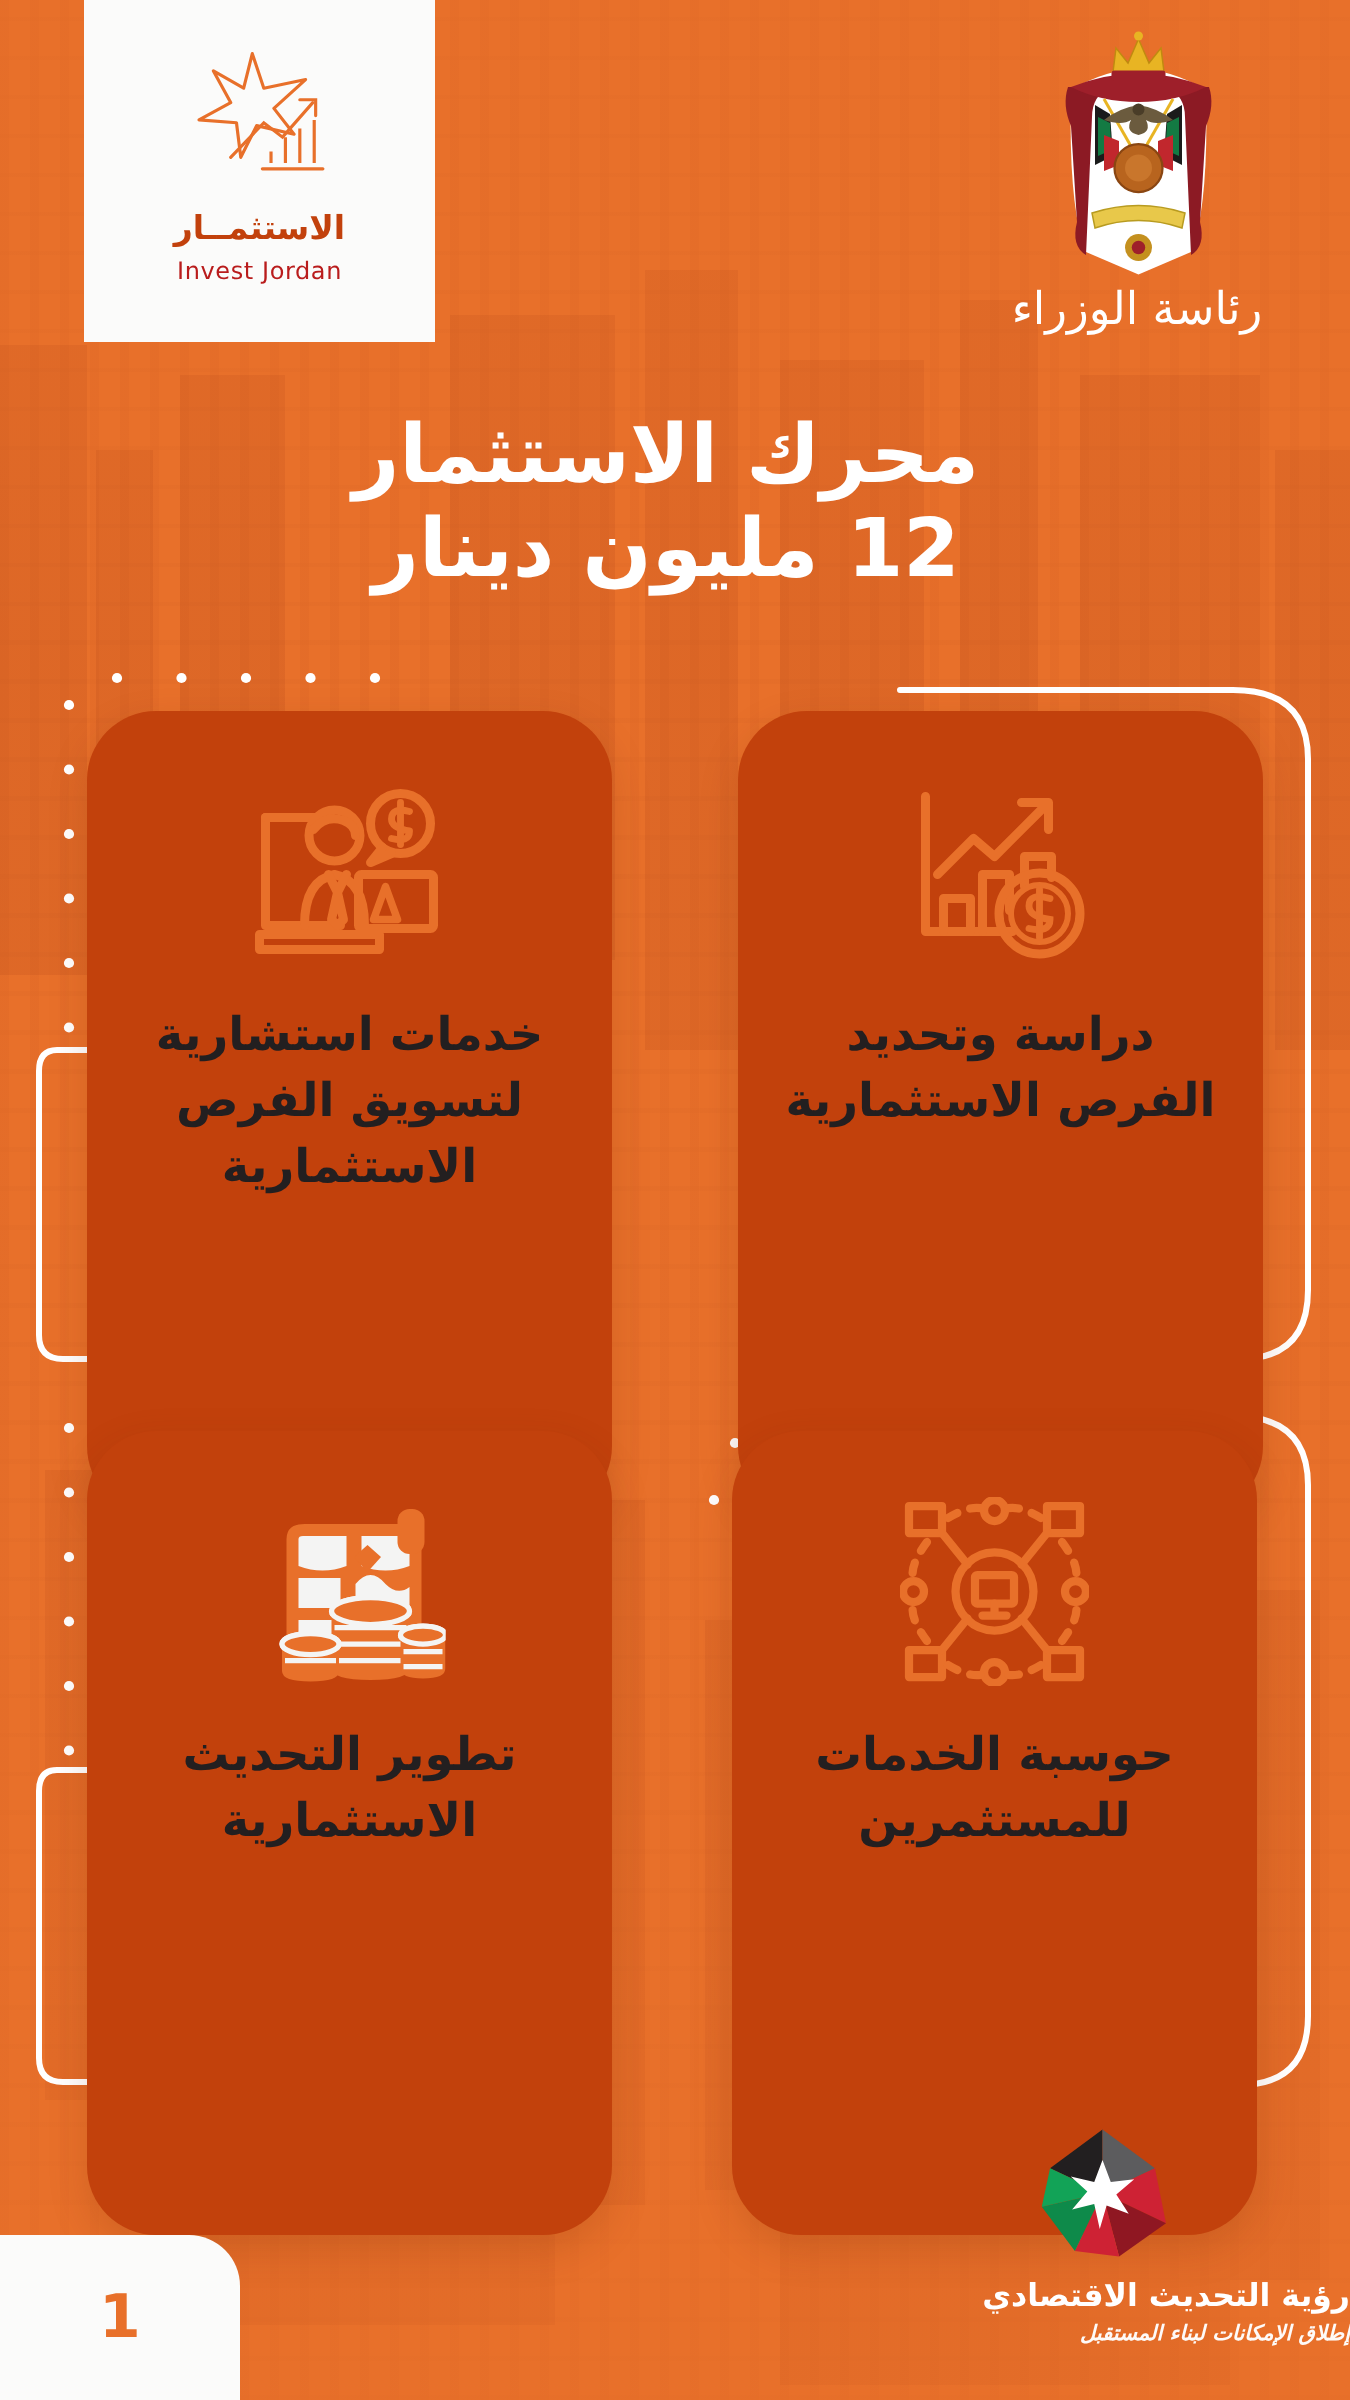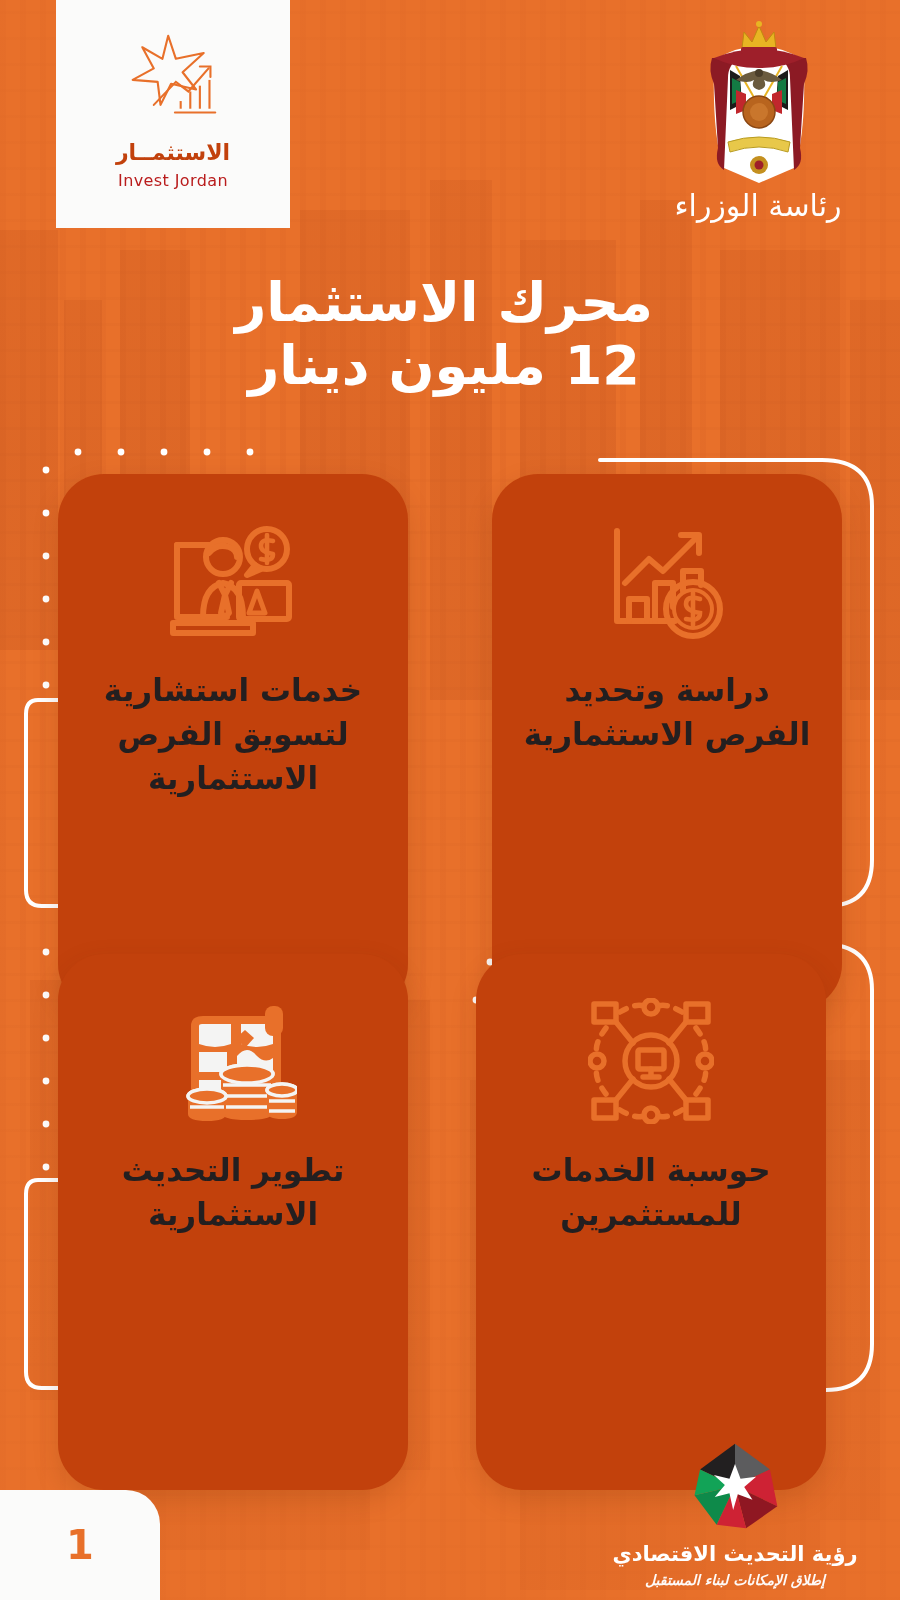--- a/index.html
+++ b/index.html
@@ -41,31 +41,31 @@
   
   .deco{position:absolute;inset:0;pointer-events:none;}
 
   
   .grid{position:absolute;top:474px;right:58px;left:58px;height:920px;}
   .card{position:absolute;width:350px;height:536px;background:#c2410c;border-radius:46px;
     box-shadow:0 10px 26px rgba(110,40,5,.18);
     display:flex;flex-direction:column;align-items:center;box-sizing:border-box;padding:42px 26px 20px;}
   .card.c0{right:0;top:0;}
   .card.c1{left:0;top:0;}
-  .card.c2{right:16px;top:480px;}
+  .card.c2{right:4px;top:480px;}
   .card.c3{left:0;top:480px;}
   .card-icon{height:130px;display:flex;align-items:center;justify-content:center;}
   .card-title{margin-top:22px;text-align:center;color:#231F20;font-weight:700;
     font-size:31px;line-height:1.42;}
 
   
   .page-badge{position:absolute;left:0;bottom:0;width:160px;height:110px;background:#FBFBFA;
     border-top-right-radius:34px;display:flex;align-items:center;justify-content:center;}
   .page-num{color:#E8702A;font-size:40px;font-weight:600;line-height:1;}
-  .vision{position:absolute;right:0;bottom:12px;width:330px;text-align:center;}
+  .vision{position:absolute;right:0;bottom:36px;width:330px;text-align:right;}
   .vision-logo{width:92px;height:92px;margin:0 auto;display:block;}
   .vision-t1{color:#fff;font-weight:700;font-size:21px;margin-top:10px;letter-spacing:.2px;}
   .vision-t2{color:#fff;font-weight:600;font-size:14px;margin-top:6px;opacity:.97;font-style:italic;}
 </style>
 </head>
 <body>
 
 <div id="stage">
 
   <div class="bg-base"></div>

